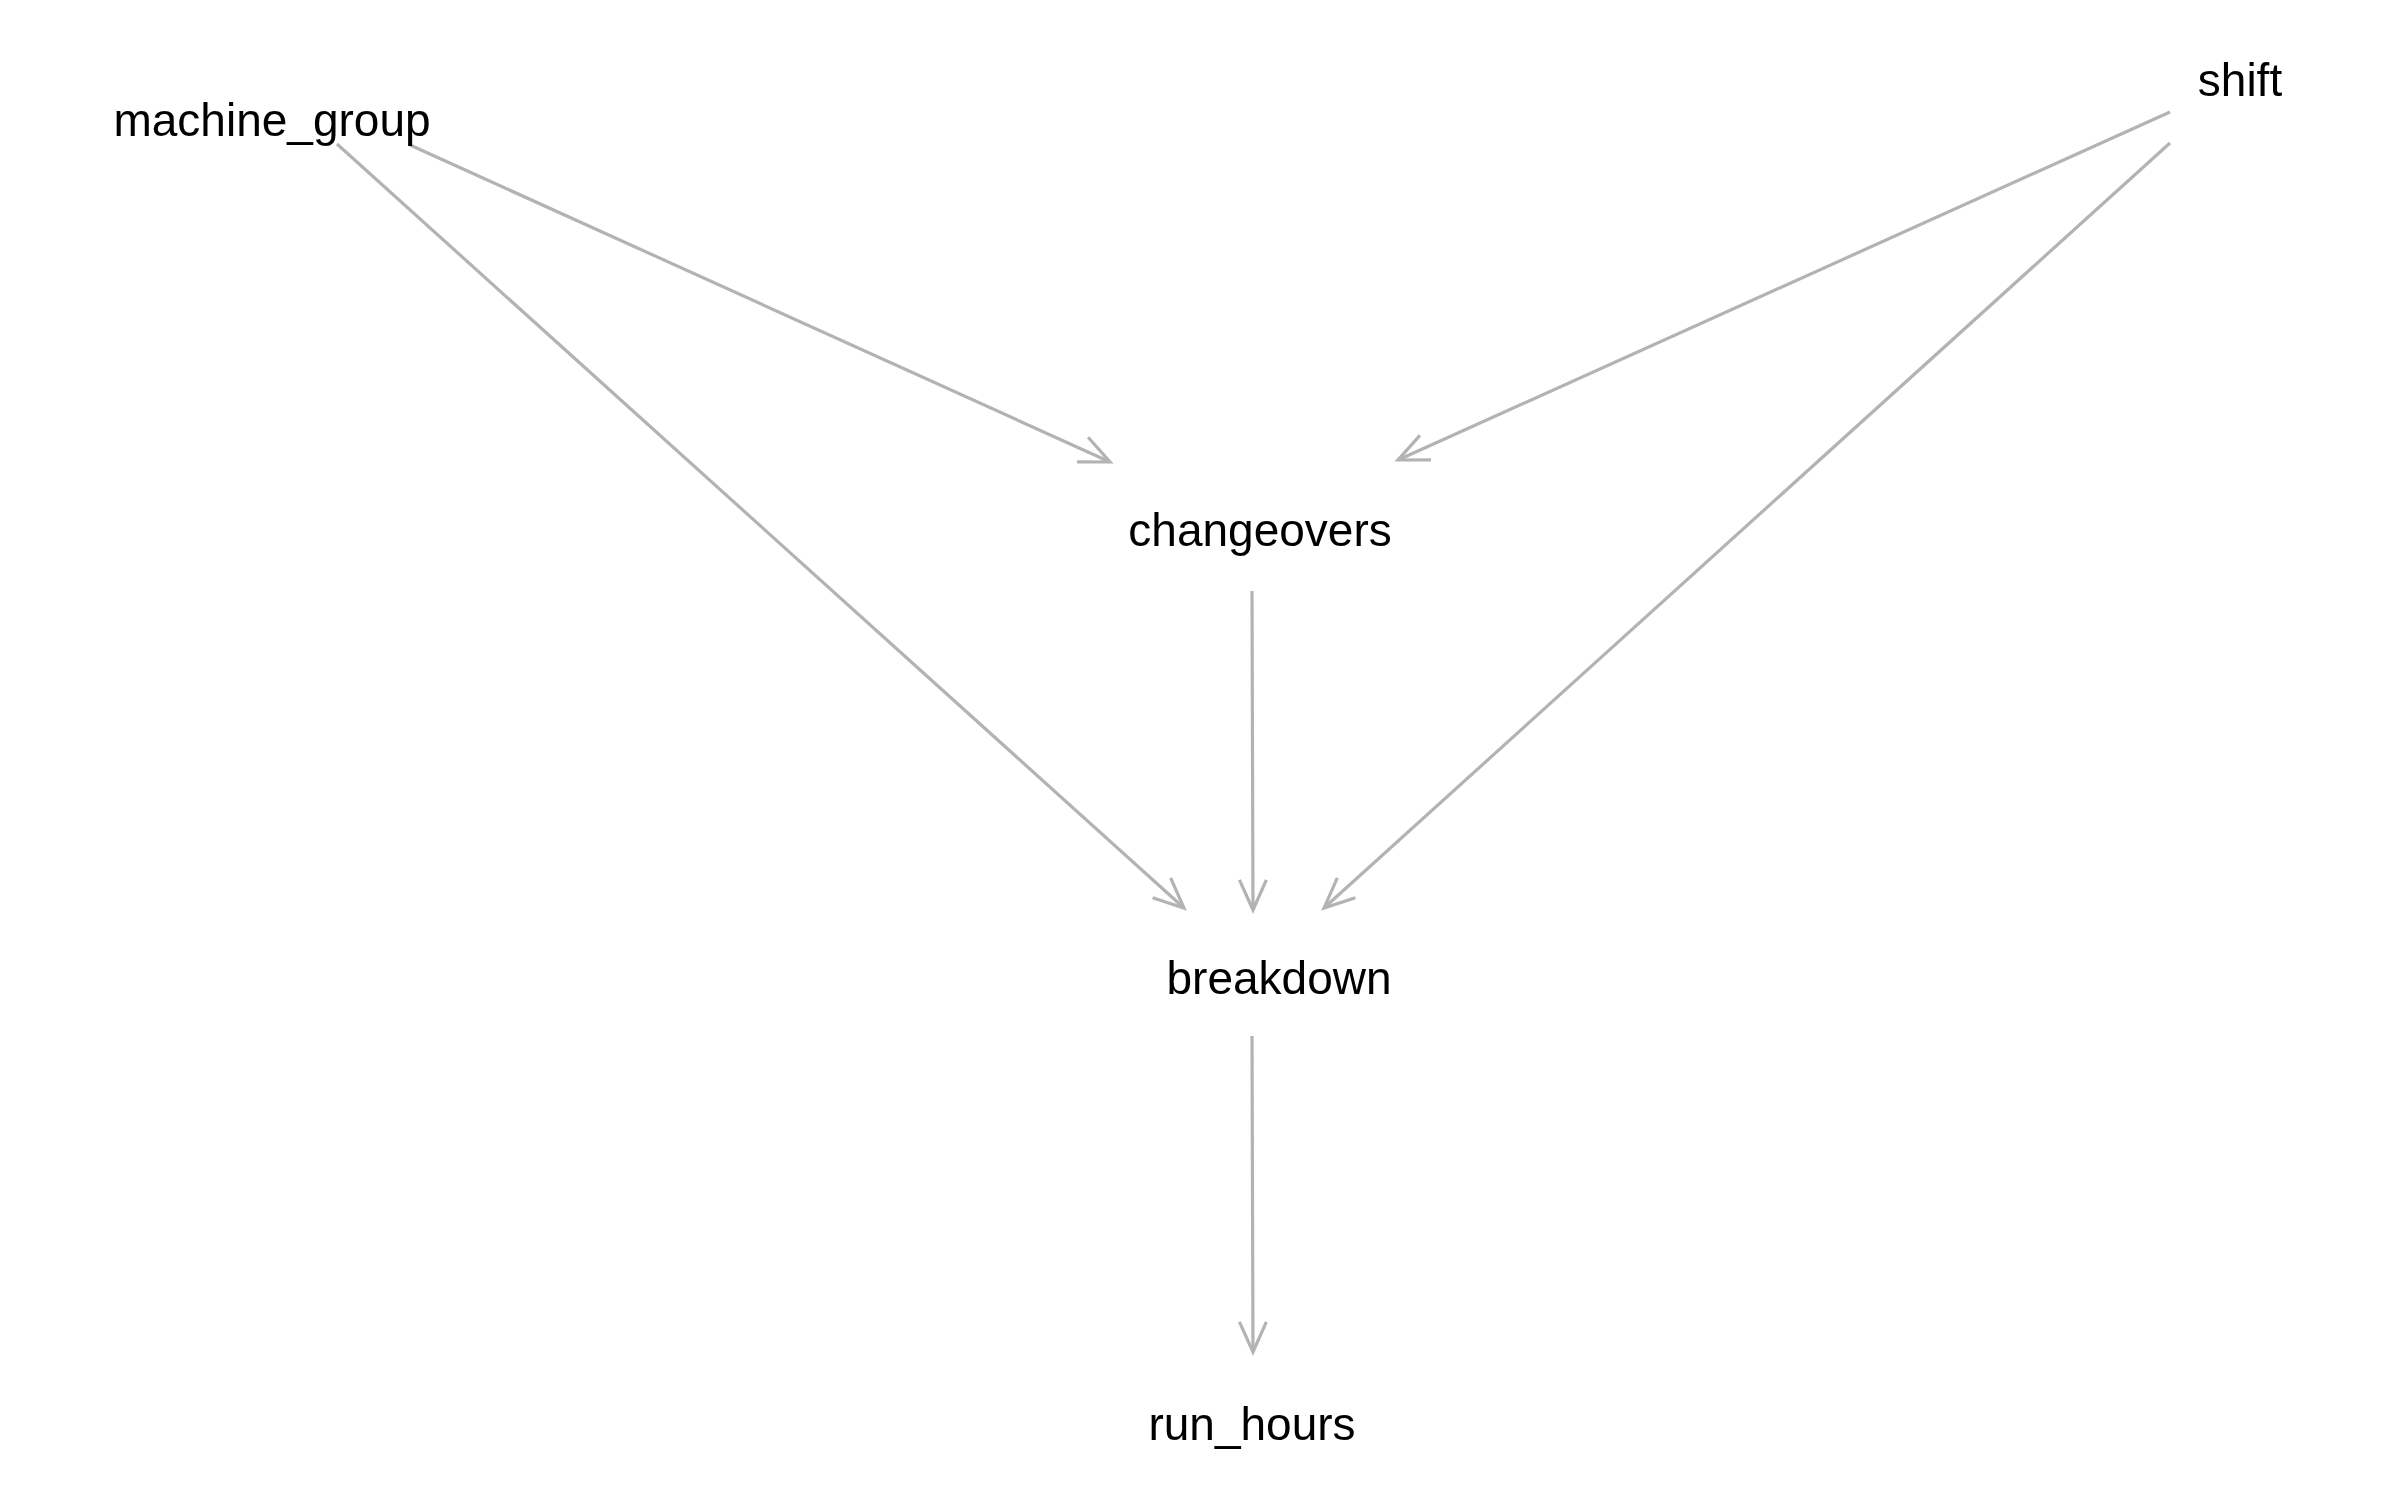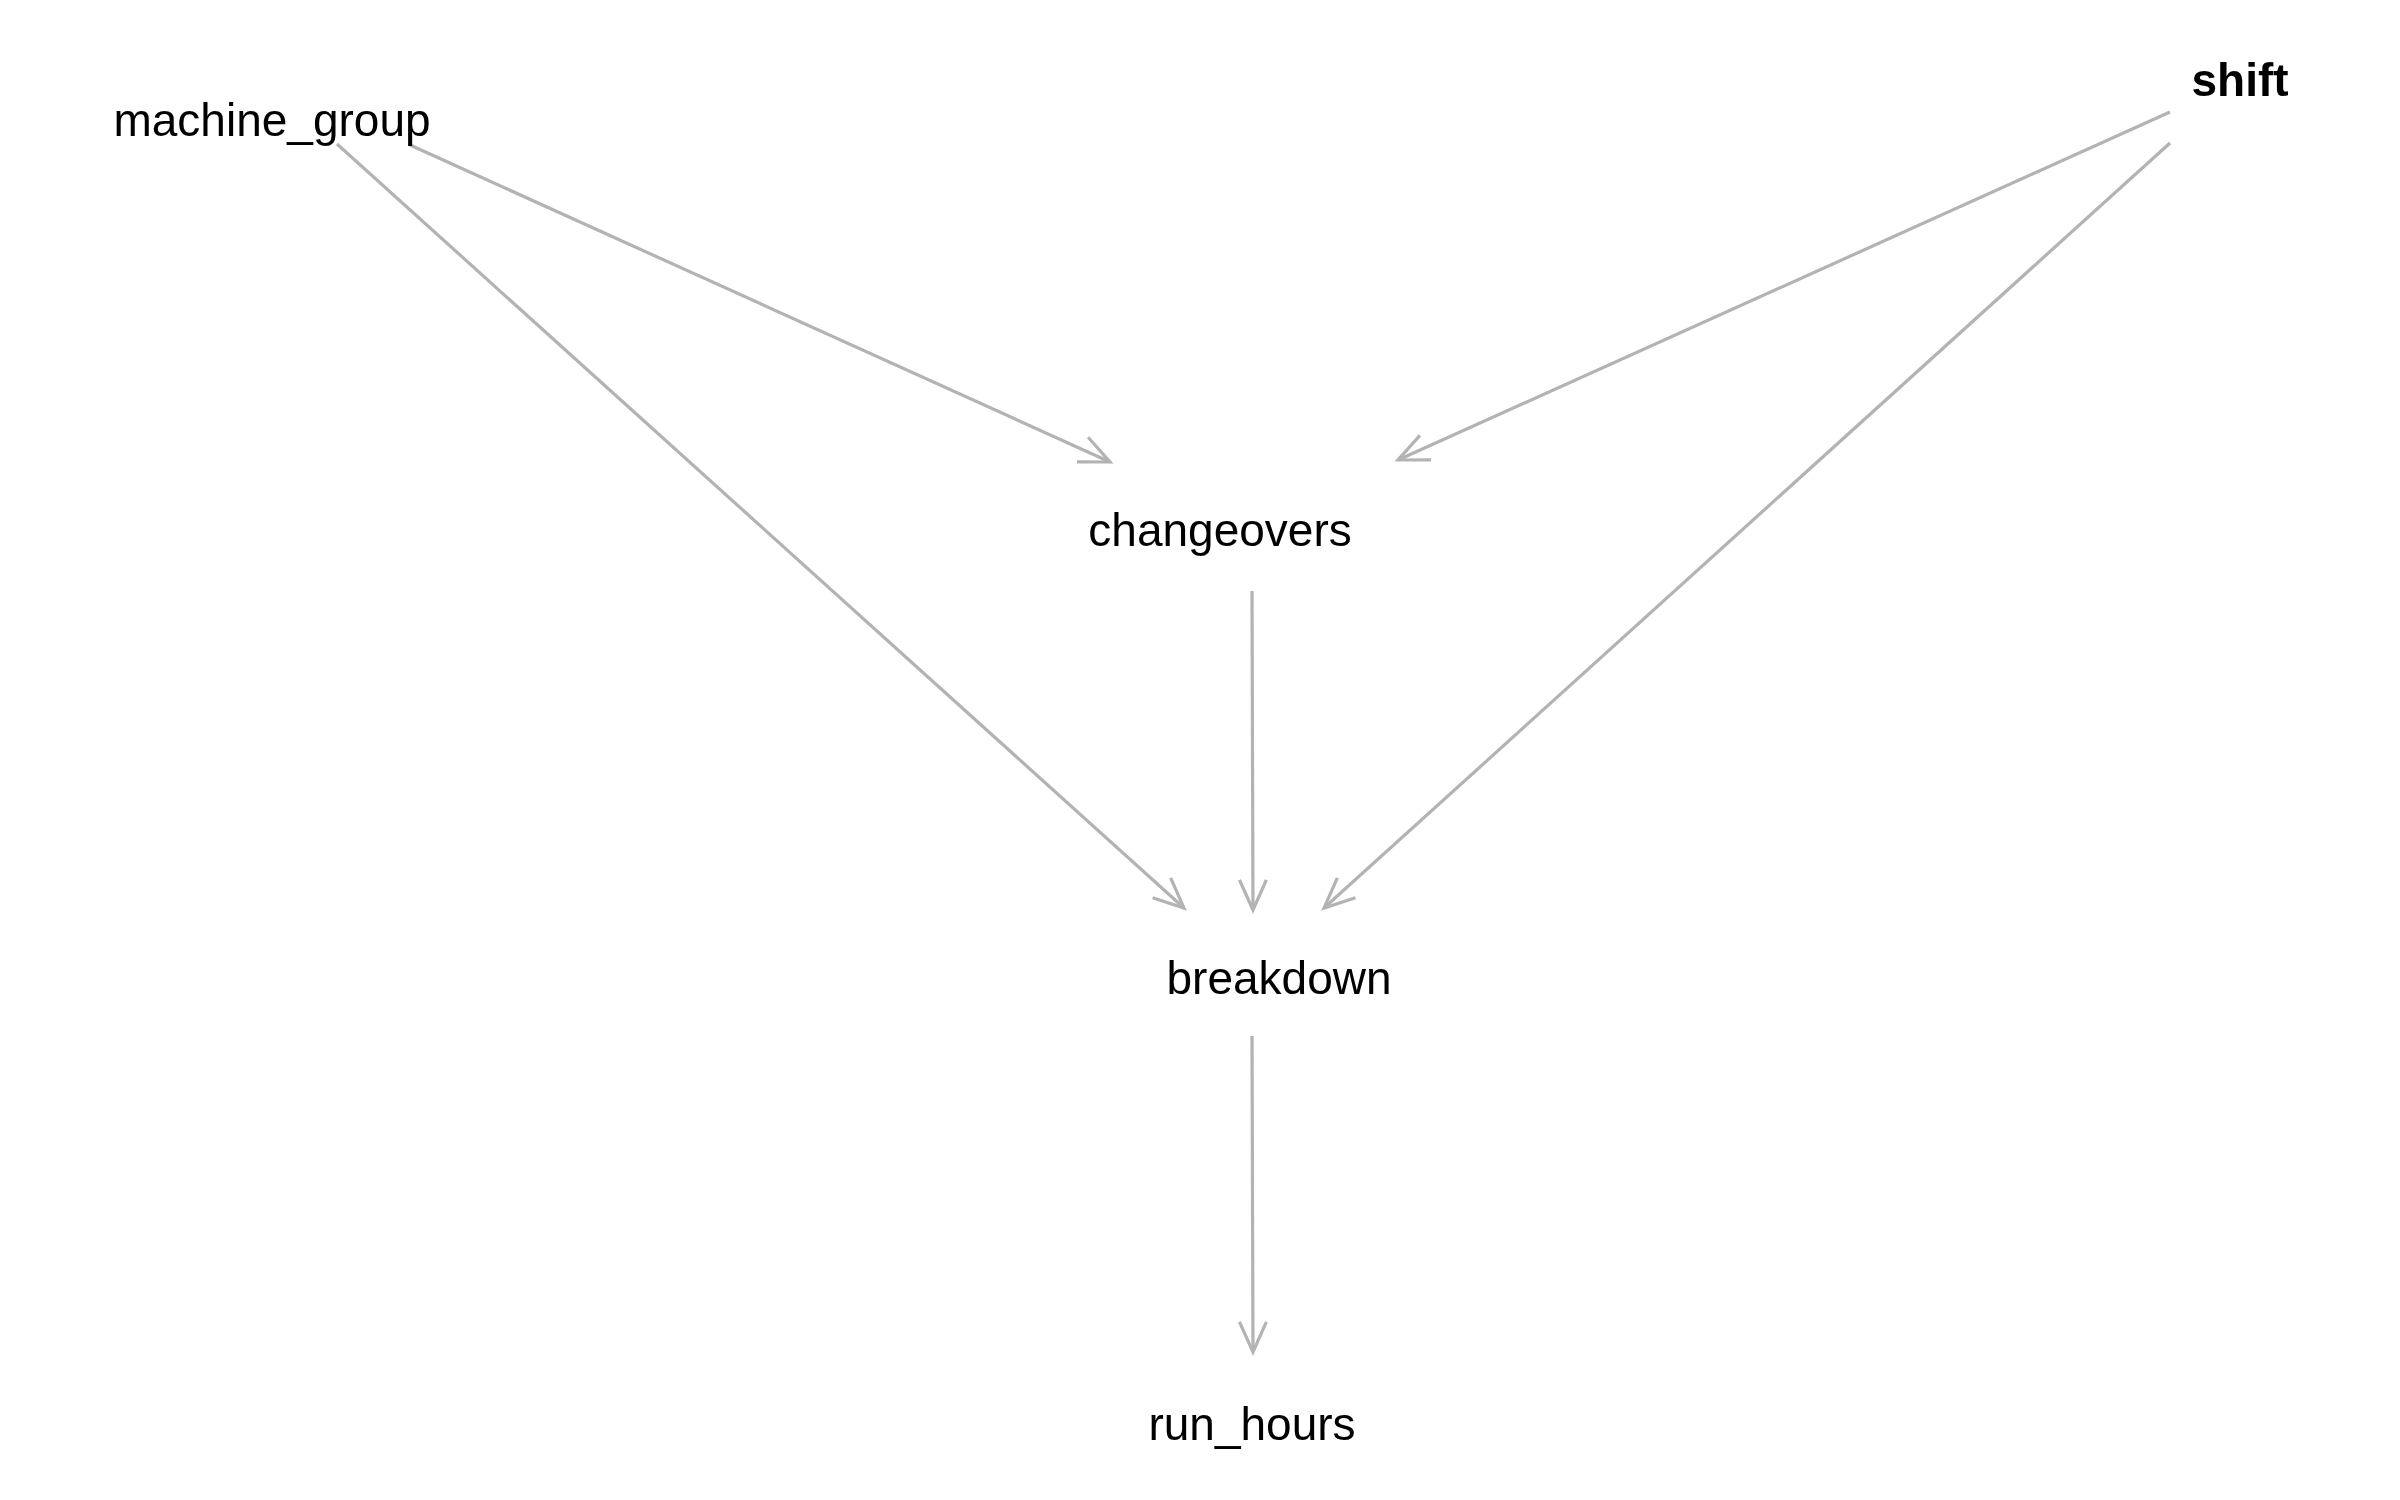--- a/index.html
+++ b/index.html
@@ -50,21 +50,21 @@
       <line x1="2170" y1="143" x2="1324" y2="908" stroke="#b3b3b3" stroke-width="3.2" stroke-linecap="butt"></line>
       <path d="M 1337.3244469649692 877.8096188649808 L 1324 908 L 1355.3746326255011 897.7710006542749" fill="none" stroke="#b3b3b3" stroke-width="3.2" stroke-linecap="butt" stroke-linejoin="miter"></path>
       <line x1="1252" y1="591" x2="1253" y2="910" stroke="#b3b3b3" stroke-width="3.2" stroke-linecap="butt"></line>
       <path d="M 1239.4495141522427 879.9103949296483 L 1253 910 L 1266.361571822811 879.8260311124992" fill="none" stroke="#b3b3b3" stroke-width="3.2" stroke-linecap="butt" stroke-linejoin="miter"></path>
       <line x1="1252" y1="1036" x2="1253" y2="1352" stroke="#b3b3b3" stroke-width="3.2" stroke-linecap="butt"></line>
       <path d="M 1239.4486186787021 1321.910798211239 L 1253 1352 L 1266.3606738266492 1321.8256334797582" fill="none" stroke="#b3b3b3" stroke-width="3.2" stroke-linecap="butt" stroke-linejoin="miter"></path>
     </svg>
 
   <div class="node-label" style="left:272px; top:76px;margin-top:44px;">machine_group</div>
 
-  <div class="node-label" style="left:2240px; top:80px;font-weight:bold;">shift</div>
+  <div class="node-label" style="left:2240px; top:80px;">shift</div>
 
-  <div class="node-label" style="left:1220px; top:530px;">changeovers</div>
+  <div class="node-label" style="left:1260px; top:530px;">changeovers</div>
 
   <div class="node-label" style="left:1251px; top:978px;margin-left:28px;">breakdown</div>
 
   <div class="node-label" style="left:1252px; top:1424px;">run_hours</div>
 
 </div>
 
 </body></html>

